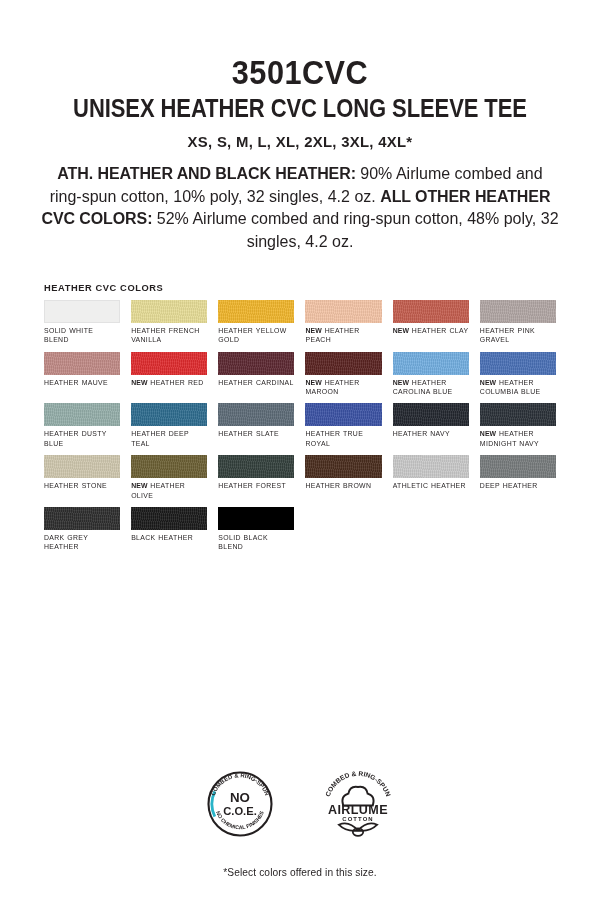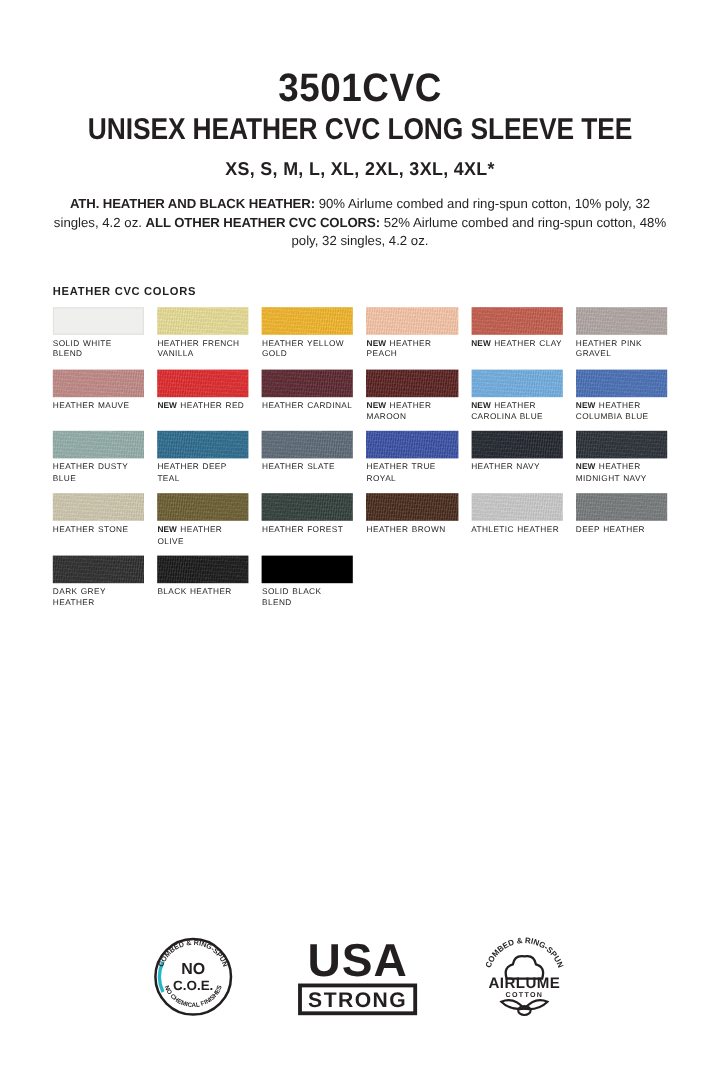--- a/index.html
+++ b/index.html
@@ -23,21 +23,21 @@
     line-height:1.12;margin-top:5px;color:#231f20;
     transform:scaleX(0.88);transform-origin:center;
     white-space:nowrap;
   }
   .sizes{
     font-weight:bold;font-size:15.5px;margin-top:11px;
     letter-spacing:0.3px;color:#231f20;
     transform:scaleX(0.96);transform-origin:center;
   }
   .fabric{
-    margin-top:12px;font-size:11px;line-height:1.42;
+    margin-top:12px;font-size:16px;line-height:1.42;
     color:#231f20;text-align:center;
     padding:0 18px;
   }
   .fabric b{font-weight:bold;letter-spacing:-0.1px;}
 
   
   .colors-section{margin-top:28px;padding:0 44px 0 44px;}
   .colors-heading{
     font-weight:bold;font-size:9.6px;letter-spacing:0.6px;
     color:#231f20;margin-bottom:7px;
@@ -234,41 +234,35 @@
             <textPath href="#ringTop" startOffset="50%" text-anchor="middle">COMBED &amp; RING-SPUN</textPath>
           </text>
           <text font-size="7.5" font-weight="bold" fill="#231f20" font-family="Liberation Sans, sans-serif">
             <textPath href="#ringBot" startOffset="50%" text-anchor="middle">NO CHEMICAL FINISHES</textPath>
           </text>
           <text x="50" y="47" font-size="19" font-weight="bold" fill="#231f20" text-anchor="middle" font-family="Liberation Sans, sans-serif">NO</text>
           <text x="50" y="66" font-size="16" font-weight="bold" fill="#231f20" text-anchor="middle" font-family="Liberation Sans, sans-serif">C.O.E.</text>
         </svg>
       </div>
 
-      <div class="badge">
-        <svg width="112" height="72" viewBox="0 0 140 90">
-          <text x="70" y="44" font-size="48" font-weight="bold" fill="#231f20" text-anchor="middle" font-family="Liberation Sans, sans-serif" letter-spacing="1">USA</text>
-          <rect x="10" y="54" width="120" height="29" fill="none" stroke="#231f20" stroke-width="4"></rect>
-          <text x="70" y="76" font-size="22" font-weight="bold" fill="#231f20" text-anchor="middle" font-family="Liberation Sans, sans-serif" letter-spacing="1.5">STRONG</text>
-        </svg>
-      </div>
 
       <div class="badge">
         <svg width="74" height="74" viewBox="0 0 100 100">
           <defs>
             <path id="airTop" d="M 10,52 A 40,40 0 0 1 90,52"></path>
           </defs>
           <text font-size="9" font-weight="bold" fill="#231f20" font-family="Liberation Sans, sans-serif">
             <textPath href="#airTop" startOffset="50%" text-anchor="middle">COMBED &amp; RING-SPUN</textPath>
           </text>
           <path d="M30,52 q-4,-13 7,-16 q2,-11 13,-9 q11,-2 13,9 q11,3 7,16 z" fill="none" stroke="#231f20" stroke-width="2.6"></path>
           <text x="50" y="63" font-size="17" font-weight="bold" fill="#231f20" text-anchor="middle" font-family="Liberation Sans, sans-serif" letter-spacing="0.5">AIRLUME</text>
           <text x="50" y="73" font-size="8" font-weight="bold" fill="#231f20" text-anchor="middle" font-family="Liberation Sans, sans-serif" letter-spacing="1.5">COTTON</text>
           <path d="M50,86 q-16,2 -26,-8 q14,-6 26,8 z" fill="none" stroke="#231f20" stroke-width="2.4"></path>
           <path d="M50,86 q16,2 26,-8 q-14,-6 -26,8 z" fill="none" stroke="#231f20" stroke-width="2.4"></path>
           <ellipse cx="50" cy="88" rx="7" ry="5" fill="none" stroke="#231f20" stroke-width="2.4"></ellipse>
         </svg>
       </div>
 
     </div>
+    <div class="footnote">*Select colors offered in this size.</div>
   </div>
 
 </div>
 
 </body></html>

